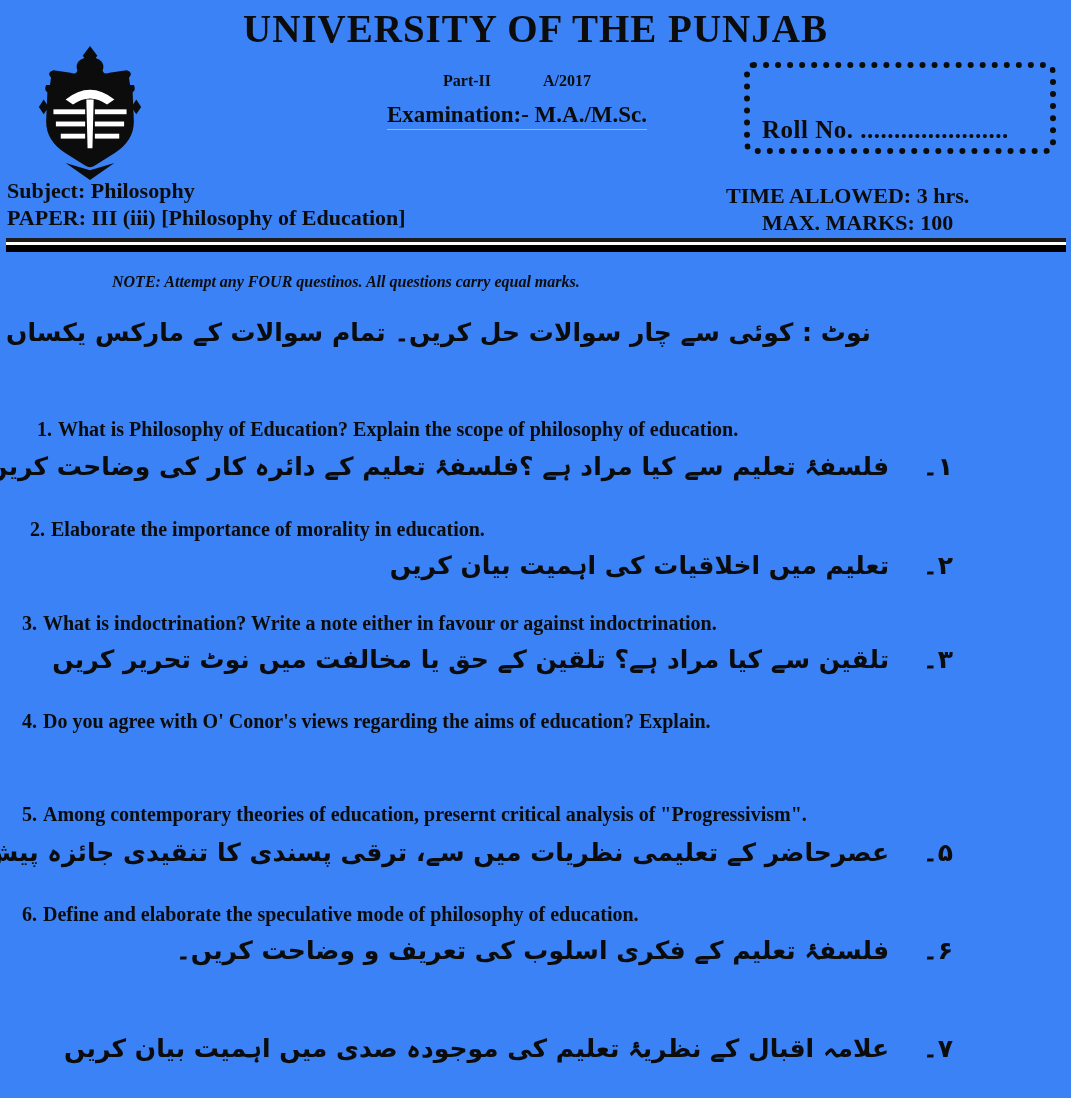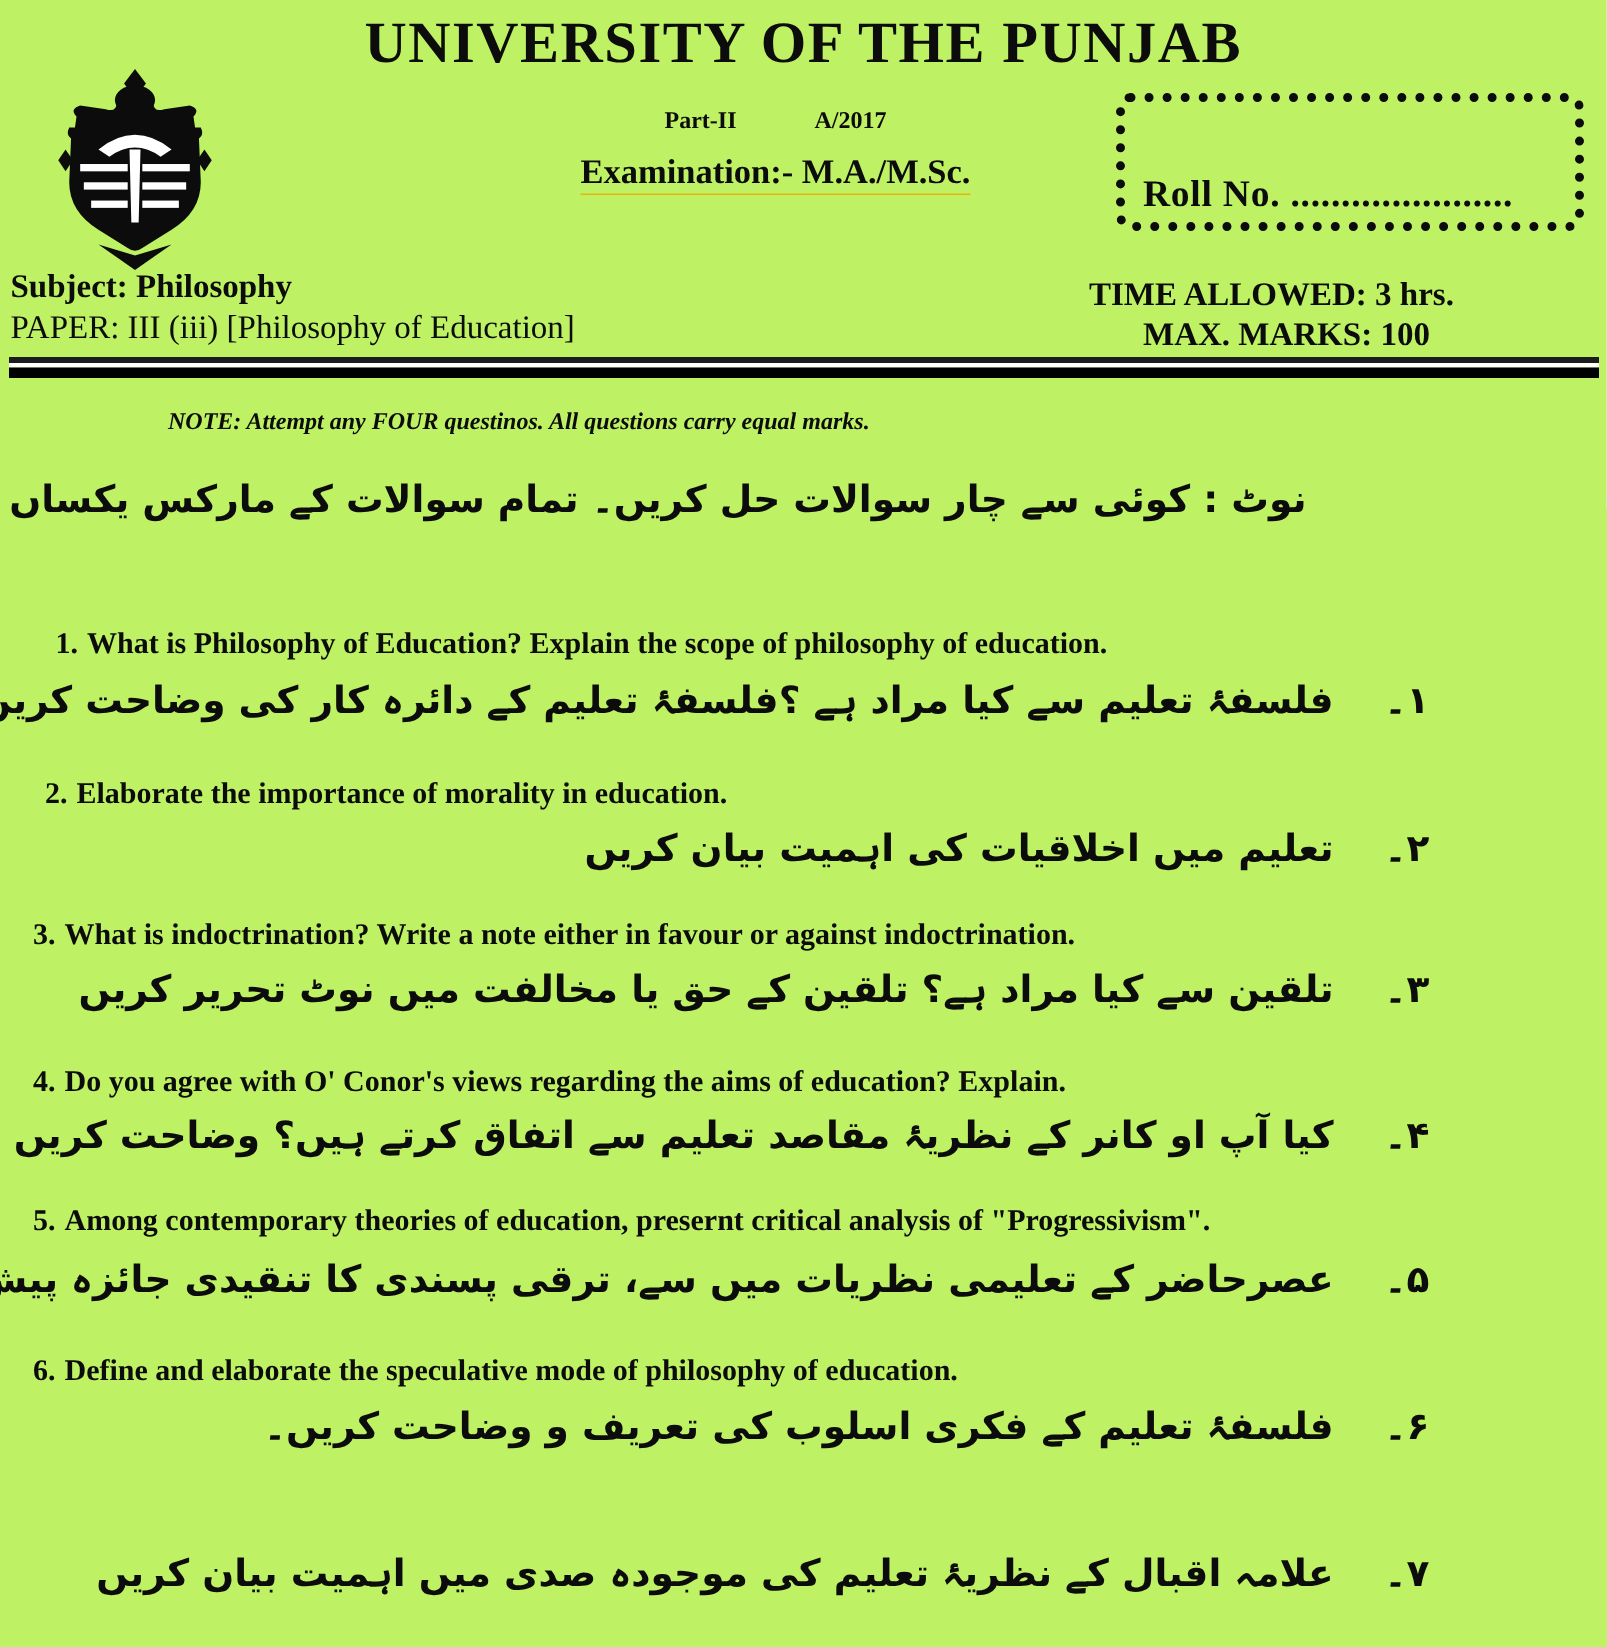--- a/index.html
+++ b/index.html
@@ -1,19 +1,19 @@
 <!DOCTYPE html>
 <html><head>
 <meta charset="utf-8">
 <style>
   html,body{margin:0;padding:0;background:#e8e8e8;}
   .page{
     position:relative;
     width:1071px;height:1098px;
-    background:#bef264;
+    background:#3b82f6;
     color:#0c0c0c;
     font-family:"Liberation Serif", serif;
     overflow:hidden;
   }
   .abs{position:absolute;}
 
   .title{
     top:6px;left:0;width:100%;
     text-align:center;
     font-size:39px;font-weight:bold;
@@ -41,21 +41,21 @@
     top:62px;left:744px;width:300px;height:80px;
     border:6px dotted #0c0c0c;border-radius:10px;
   }
   .rollbox .rolltext{
     position:absolute;left:12px;bottom:4px;
     font-size:25px;font-weight:bold;letter-spacing:.5px;
     white-space:nowrap;
   }
 
   .subject{top:178px;left:7px;font-size:22px;font-weight:bold;}
-  .paper{top:205px;left:7px;font-size:22px;font-weight:normal;}
+  .paper{top:205px;left:7px;font-size:22px;font-weight:bold;}
   .time{top:183px;left:726px;font-size:22px;font-weight:bold;}
   .marks{top:210px;left:762px;font-size:22px;font-weight:bold;}
 
   .rule{top:238px;left:6px;width:1060px;height:15px;}
   .rule .r1{height:4px;background:#1c1c1c;}
   .rule .r2{height:3px;background:#ffffff;}
   .rule .r3{height:7px;background:#000000;}
 
   .note-en{
     top:273px;left:112px;
@@ -156,23 +156,20 @@
   <div class="abs q-en" style="top:612px;left:22px">
     <span class="qnum">3.</span><span>What is indoctrination? Write a note either in favour or against indoctrination.</span>
   </div>
   <div class="abs urdu" dir="rtl" style="top:645px;right:118px">
     <span class="ur-num">۳۔</span><span>تلقین سے کیا مراد ہے؟ تلقین کے حق یا مخالفت میں نوٹ تحریر کریں</span>
   </div>
 
   <div class="abs q-en" style="top:710px;left:22px">
     <span class="qnum">4.</span><span>Do you agree with O' Conor's views regarding the aims of education? Explain.</span>
   </div>
-  <div class="abs urdu" dir="rtl" style="top:742px;right:118px">
-    <span class="ur-num">۴۔</span><span>کیا آپ او کانر کے نظریۂ مقاصد تعلیم سے اتفاق کرتے ہیں؟  وضاحت کریں</span>
-  </div>
 
   <div class="abs q-en" style="top:803px;left:22px">
     <span class="qnum">5.</span><span>Among contemporary theories of education, presernt critical analysis of  "Progressivism".</span>
   </div>
   <div class="abs urdu" dir="rtl" style="top:838px;right:118px">
     <span class="ur-num">۵۔</span><span>عصرحاضر کے تعلیمی نظریات میں سے، ترقی پسندی کا تنقیدی جائزہ پیش کریں ۔</span>
   </div>
 
   <div class="abs q-en" style="top:903px;left:22px">
     <span class="qnum">6.</span><span>Define and elaborate the speculative mode of philosophy of education.</span>

